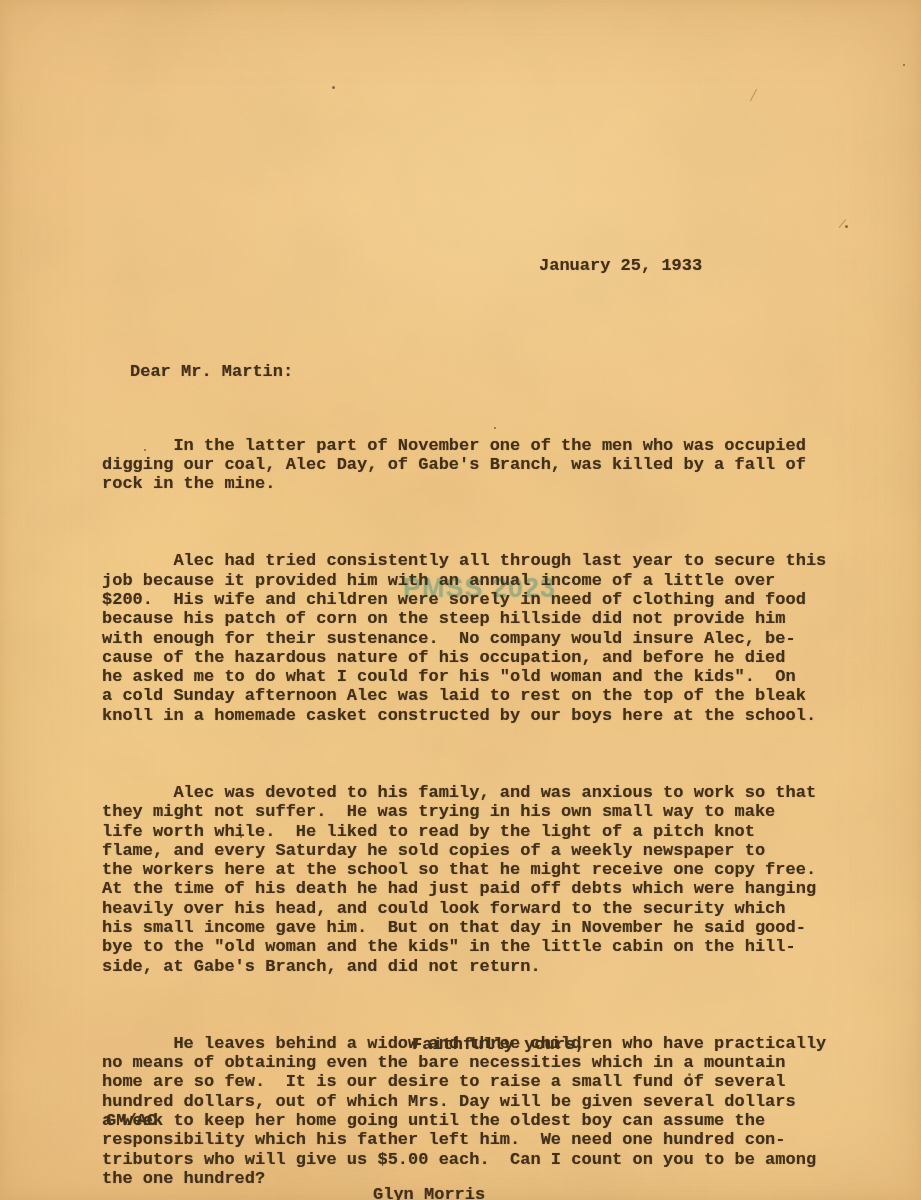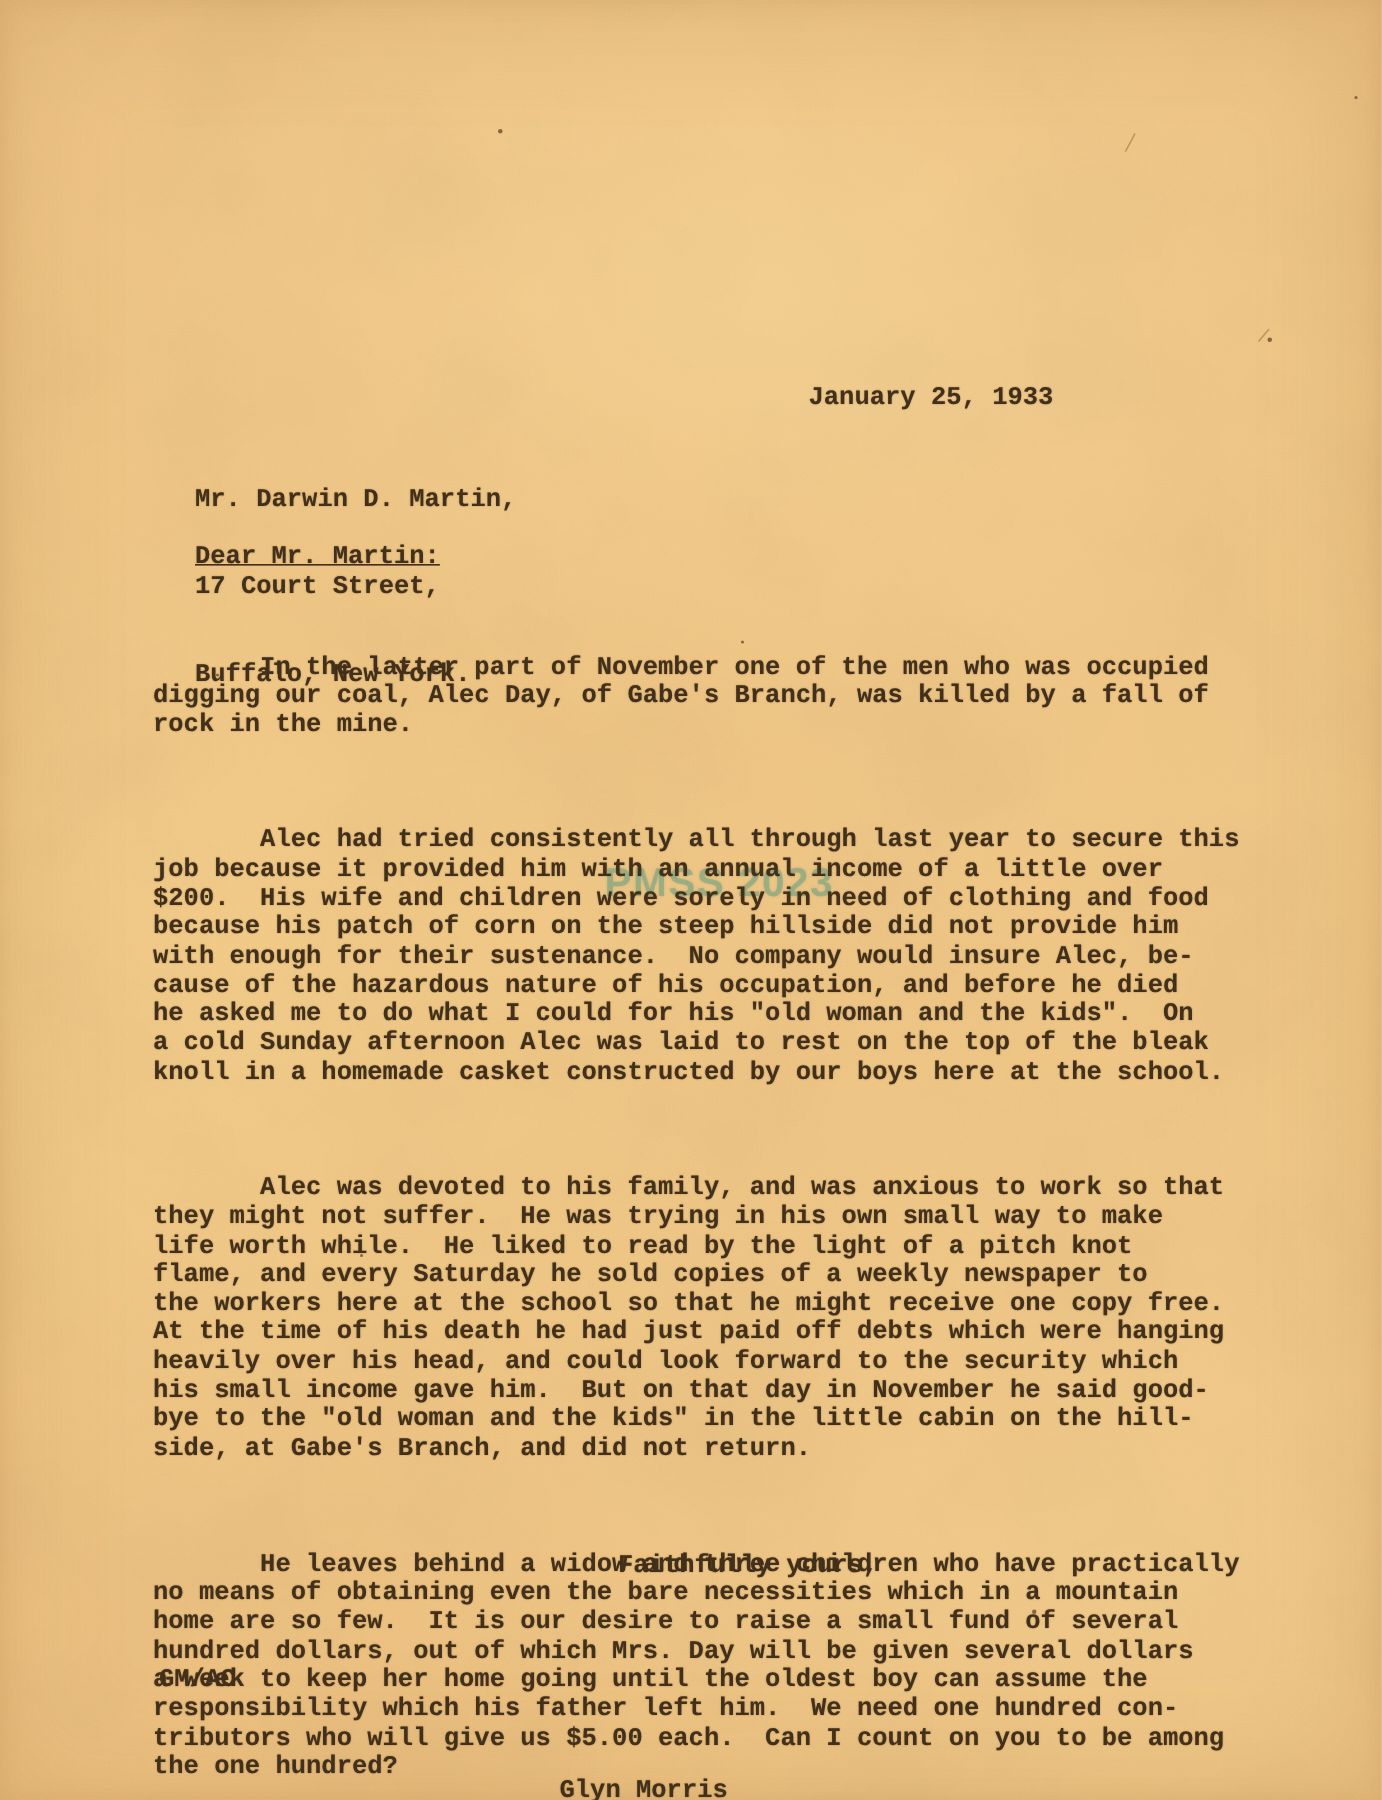--- a/index.html
+++ b/index.html
@@ -17,21 +17,21 @@
       radial-gradient(ellipse 720px 520px at 82% 86%, rgba(248,216,152,0.42), rgba(248,216,152,0) 72%),
       radial-gradient(ellipse 400px 300px at 40% 38%, rgba(235,185,115,0.18), rgba(235,185,115,0) 70%),
       linear-gradient(180deg,#efc485 0%,#f2c988 45%,#eec282 100%);
     box-shadow: inset 0 0 80px rgba(185,135,70,0.28), inset 0 0 14px rgba(185,135,70,0.18);
   }
   .grain{position:absolute;inset:0;mix-blend-mode:multiply;pointer-events:none;}
   .txt{position:absolute;white-space:pre;line-height:19.3px;text-shadow:0 0 1px rgba(62,44,24,0.5);}
   .date{left:539px;top:212px;margin-top:44px;}
   .address{left:130px;top:285px;}
   .address .line{white-space:pre;line-height:20.2px;}
-  .salutation{left:130px;top:362px;text-decoration:underline;}
+  .salutation{left:130px;top:362px;}
   .bodyblock{left:102px;top:397px;}
   .para{white-space:pre;line-height:19.3px;margin:0 0 19.3px 0;}
   .closing{left:376px;top:1035px;margin-left:36px;}
   .initials{left:106px;top:1111px;}
   .signature{left:373px;top:1112px;}
   .signature div{white-space:pre;line-height:20.5px;margin-top:34px;}
   .watermark{
     position:absolute;left:403px;top:573px;
     font-family:"Liberation Sans","DejaVu Sans",sans-serif;
     font-weight:bold;font-size:27px;letter-spacing:1px;
@@ -75,25 +75,20 @@
   <div class="speck" style="left:688px;top:1073px;width:3px;height:3px;"></div>
   <div class="speck" style="left:240px;top:836px;width:2px;height:2px;"></div>
   <div class="speck" style="left:420px;top:1156px;width:2px;height:2px;"></div>
   <div class="scratch" style="left:753px;top:88px;width:1px;height:14px;transform:rotate(28deg);"></div>
   <div class="scratch" style="left:842px;top:218px;width:1px;height:11px;transform:rotate(40deg);"></div>
 
   <div class="watermark">PMSS 2023</div>
 
   <div class="txt date">January 25, 1933</div>
 
-  <div class="txt address">
-    <div class="line">Mr. Darwin D. Martin,</div>
-    <div class="line">17 Court Street,</div>
-    <div class="line">Buffalo, New York.</div>
-  </div>
 
   <div class="txt salutation">Dear Mr. Martin:</div>
 
   <div class="txt bodyblock">
     <div class="para">       In the latter part of November one of the men who was occupied
 digging our coal, Alec Day, of Gabe's Branch, was killed by a fall of
 rock in the mine.</div>
     <div class="para">       Alec had tried consistently all through last year to secure this
 job because it provided him with an annual income of a little over
 $200.  His wife and children were sorely in need of clothing and food

